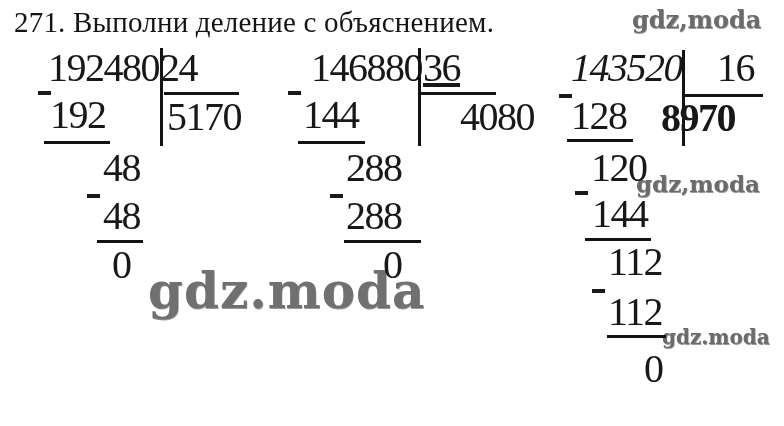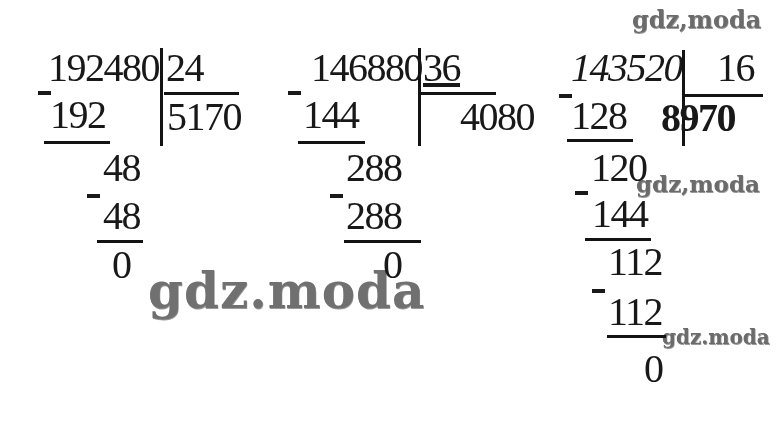--- a/index.html
+++ b/index.html
@@ -56,30 +56,31 @@
   .wm-big   { left: 148px; top: 266px; font-size: 50px; letter-spacing: 1px; color: #707070; }
   .wm-tr    { left: 632px; top: 8px;   font-size: 24px; }
   .wm-mr    { left: 636px; top: 172px; font-size: 23px; }
   .wm-br    { left: 662px; top: 327px; font-size: 20px; }
 </style>
 </head>
 <body>
 
 <div class="page">
 
+  <div class="title">271. Выполни деление с объяснением.</div>
 
   <div class="wm wm-tr">gdz,moda</div>
   <div class="wm wm-mr">gdz,moda</div>
   <div class="wm wm-big">gdz.moda</div>
   <div class="wm wm-br">gdz.moda</div>
 
   <div>
     <span class="num" style="left:48px;  top:48px;">192480</span>
     <div class="vline" style="left:160px; top:48px; height:98px;"></div>
-    <span class="num" style="left:166px; top:48px;">24</span>
+    <span class="num" style="left:160px; top:48px;">24</span>
     <div class="hline" style="left:164px; top:92px; width:75px;"></div>
     <span class="num" style="left:167px; top:97px;">5170</span>
 
     <div class="minus" style="left:38px; top:91px;"></div>
     <span class="num" style="left:50px;  top:95px;">192</span>
     <div class="hline" style="left:44px; top:141px; width:66px;"></div>
 
     <span class="num" style="left:103px; top:148px;">48</span>
     <div class="minus" style="left:87px; top:194px;"></div>
     <span class="num" style="left:103px; top:196px;">48</span>

